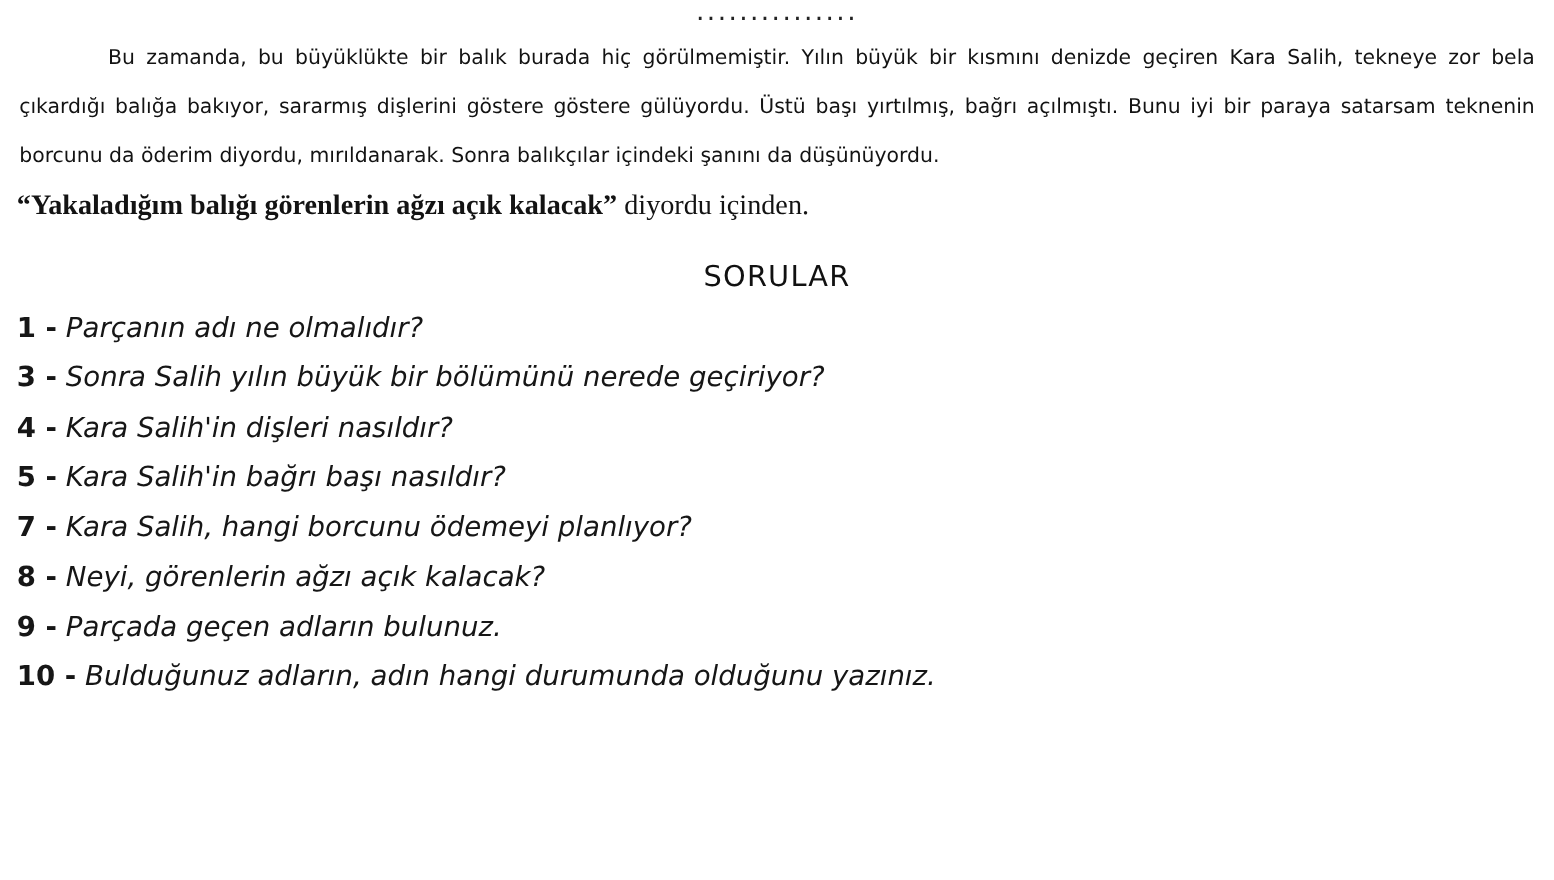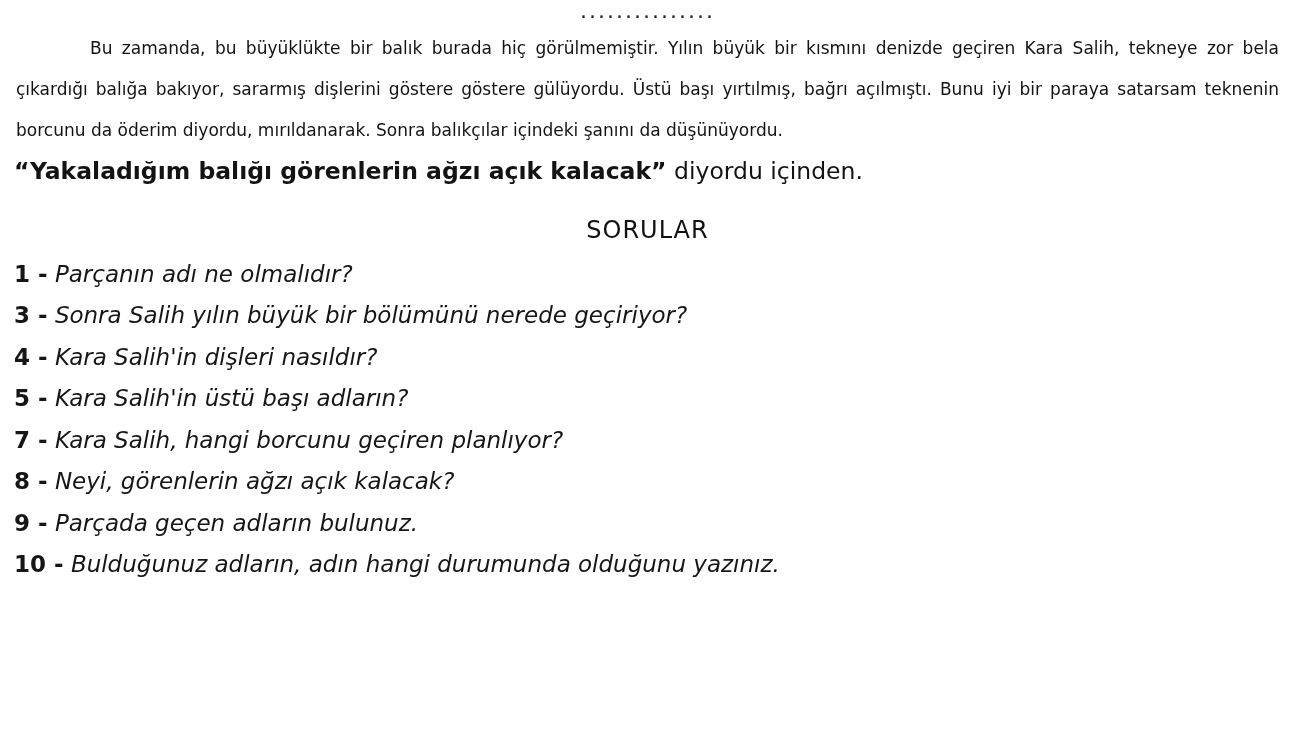--- a/index.html
+++ b/index.html
@@ -41,20 +41,21 @@
   }
   .passage .indent {
     display: inline-block;
     width: 74px;
   }
   .quote-line {
     font-size: 23.5px;
     line-height: 41px;
     color: #131313;
     margin-top: 0;
+    font-family: Liberation Serif, serif;
   }
   .quote-line .q {
     font-weight: bold;
   }
   .section-title {
     text-align: center;
     font-weight: normal;
     font-size: 24px;
     letter-spacing: 1px;
     margin-top: 6px;
@@ -90,20 +91,20 @@
   <p class="passage"><span class="indent"></span><span>Bu zamanda, bu büyüklükte bir balık burada hiç görülmemiştir. Yılın büyük bir kısmını denizde geçiren Kara Salih, tekneye zor bela çıkardığı balığa bakıyor, sararmış dişlerini göstere göstere gülüyordu. Üstü başı yırtılmış, bağrı açılmıştı. Bunu iyi bir paraya satarsam teknenin borcunu da öderim diyordu, mırıldanarak. Sonra balıkçılar içindeki şanını da düşünüyordu.</span></p>
 
   <p class="quote-line"><span class="q">“Yakaladığım balığı görenlerin ağzı açık kalacak”</span><span> diyordu içinden.</span></p>
 
   <div class="section-title">SORULAR</div>
 
   <ul class="questions">
     <li><span class="num">1 -</span> <span class="qtext">Parçanın adı ne olmalıdır?</span></li>
     <li><span class="num">3 -</span> <span class="qtext">Sonra Salih yılın büyük bir bölümünü nerede geçiriyor?</span></li>
     <li><span class="num">4 -</span> <span class="qtext">Kara Salih'in dişleri nasıldır?</span></li>
-    <li><span class="num">5 -</span> <span class="qtext">Kara Salih'in üstü başı adların?</span></li>
-    <li><span class="num">7 -</span> <span class="qtext">Kara Salih, hangi borcunu geçiren planlıyor?</span></li>
+    <li><span class="num">5 -</span> <span class="qtext">Kara Salih'in bağrı başı nasıldır?</span></li>
+    <li><span class="num">7 -</span> <span class="qtext">Kara Salih, hangi borcunu ödemeyi planlıyor?</span></li>
     <li><span class="num">8 -</span> <span class="qtext">Neyi, görenlerin ağzı açık kalacak?</span></li>
     <li><span class="num">9 -</span> <span class="qtext">Parçada geçen adların bulunuz.</span></li>
     <li><span class="num">10 -</span> <span class="qtext">Bulduğunuz adların, adın hangi durumunda olduğunu yazınız.</span></li>
   </ul>
 
 </div>
 
 </body></html>

